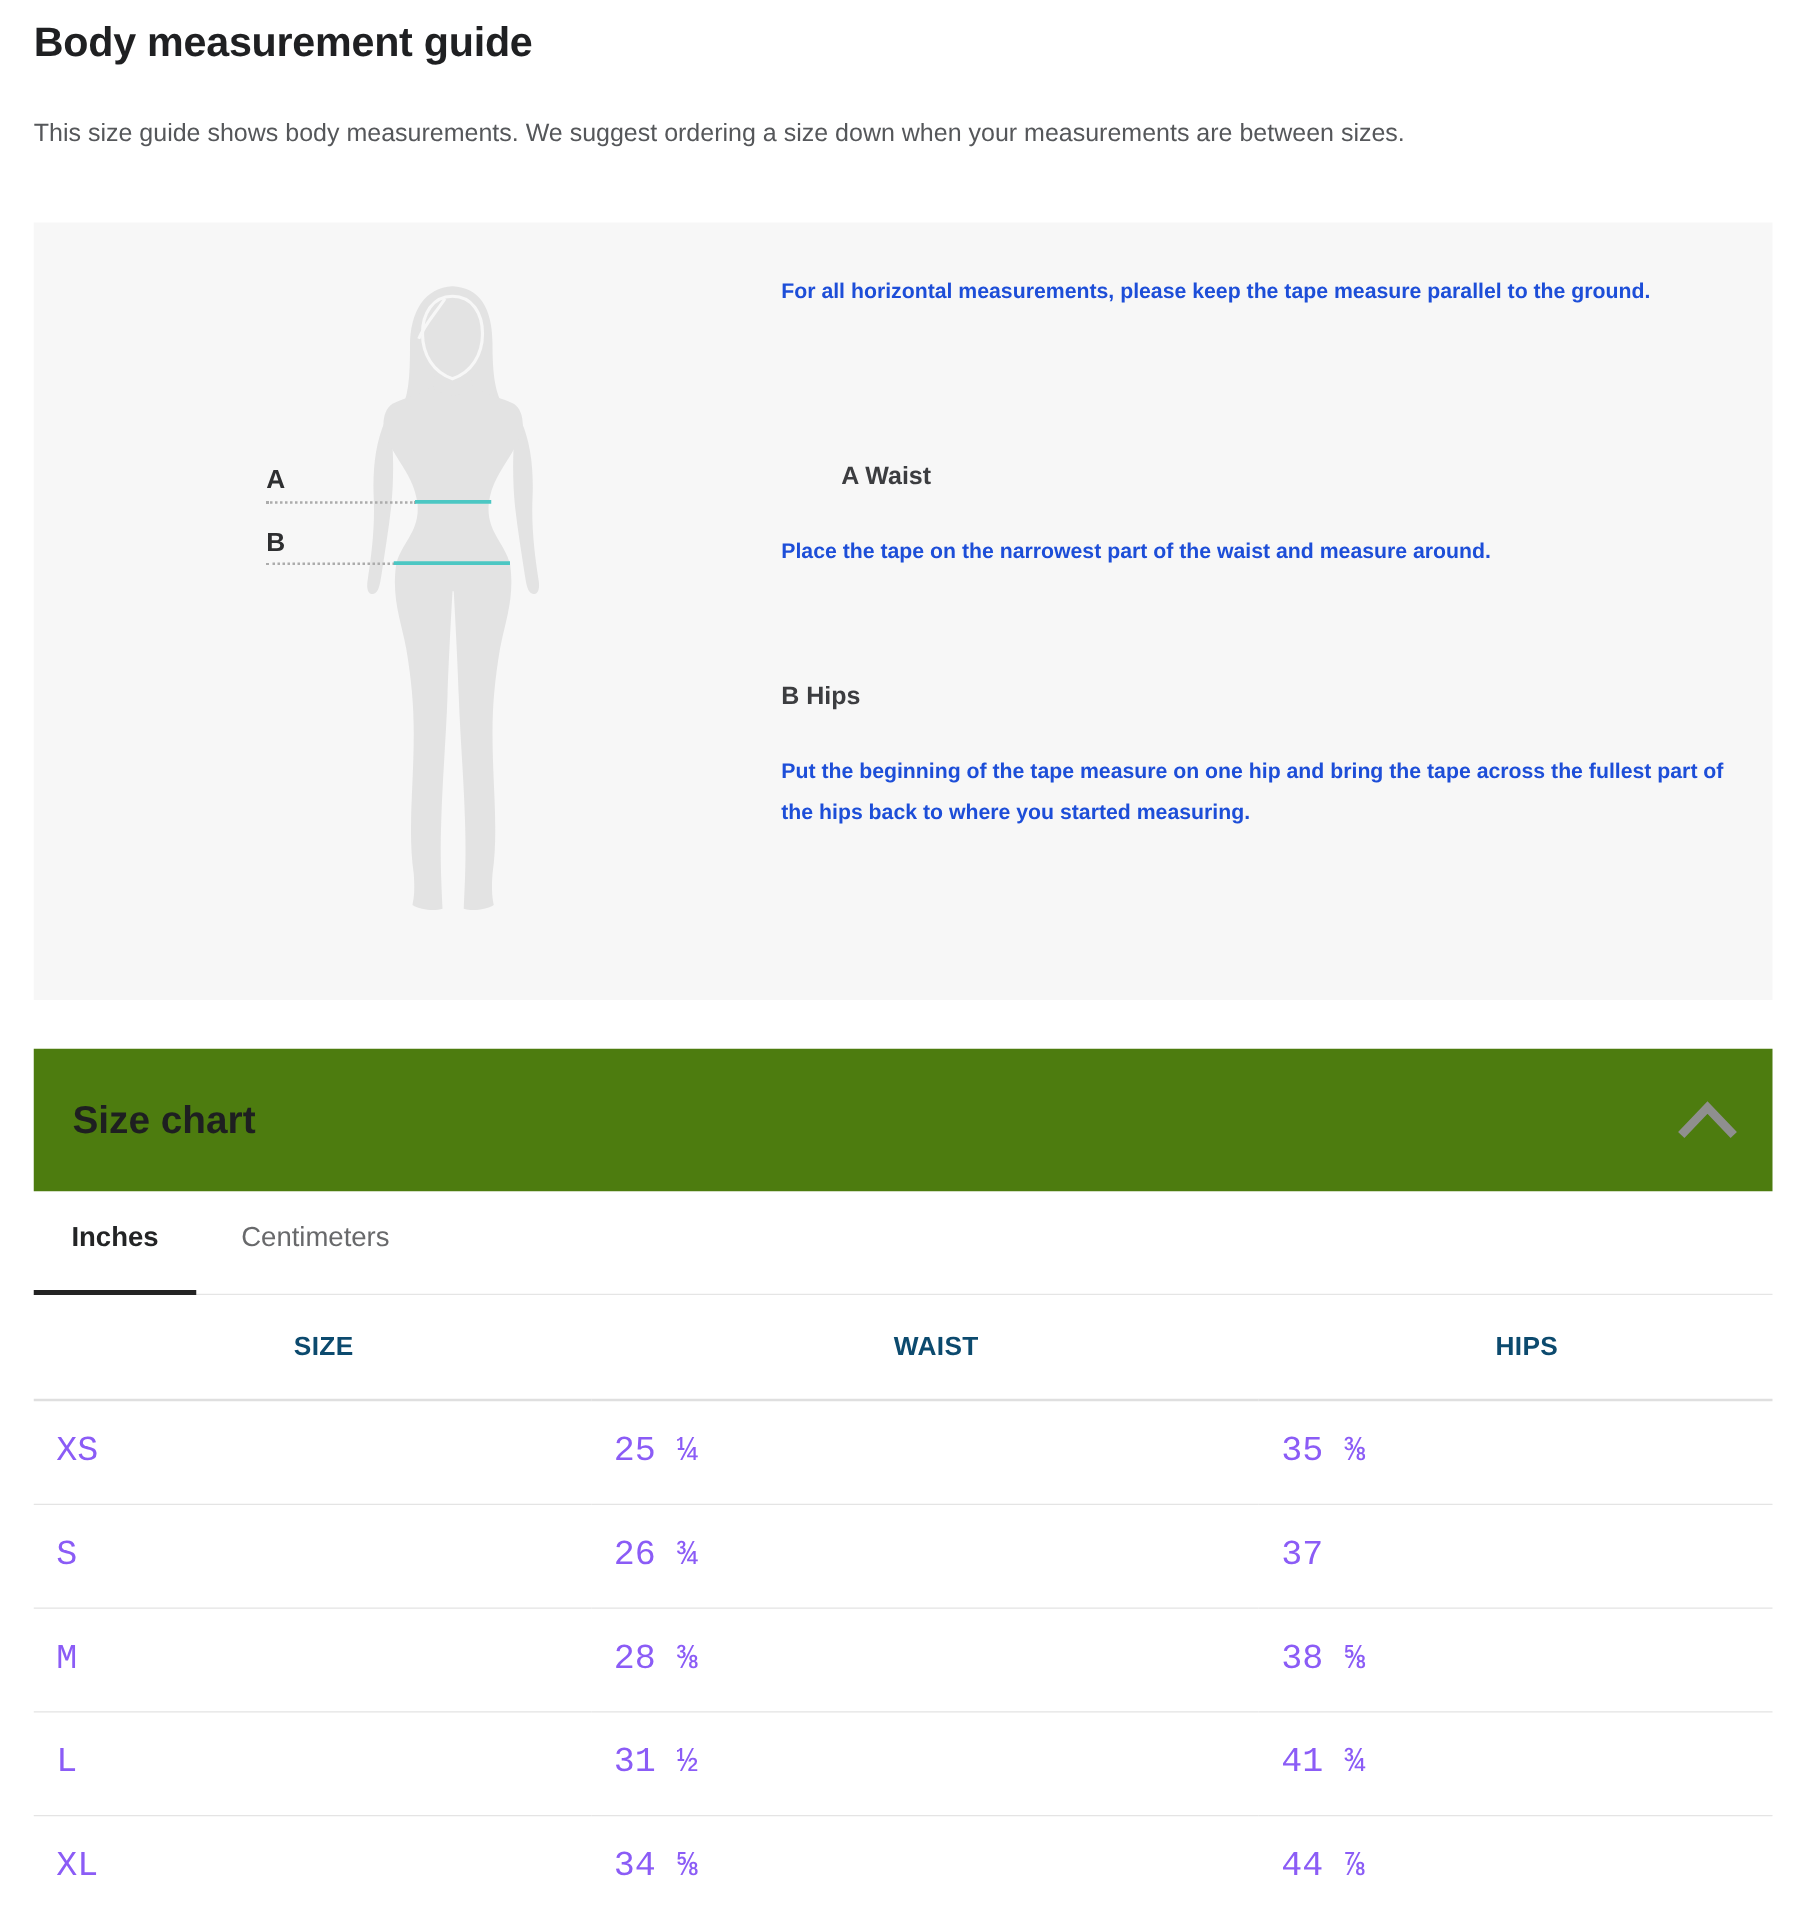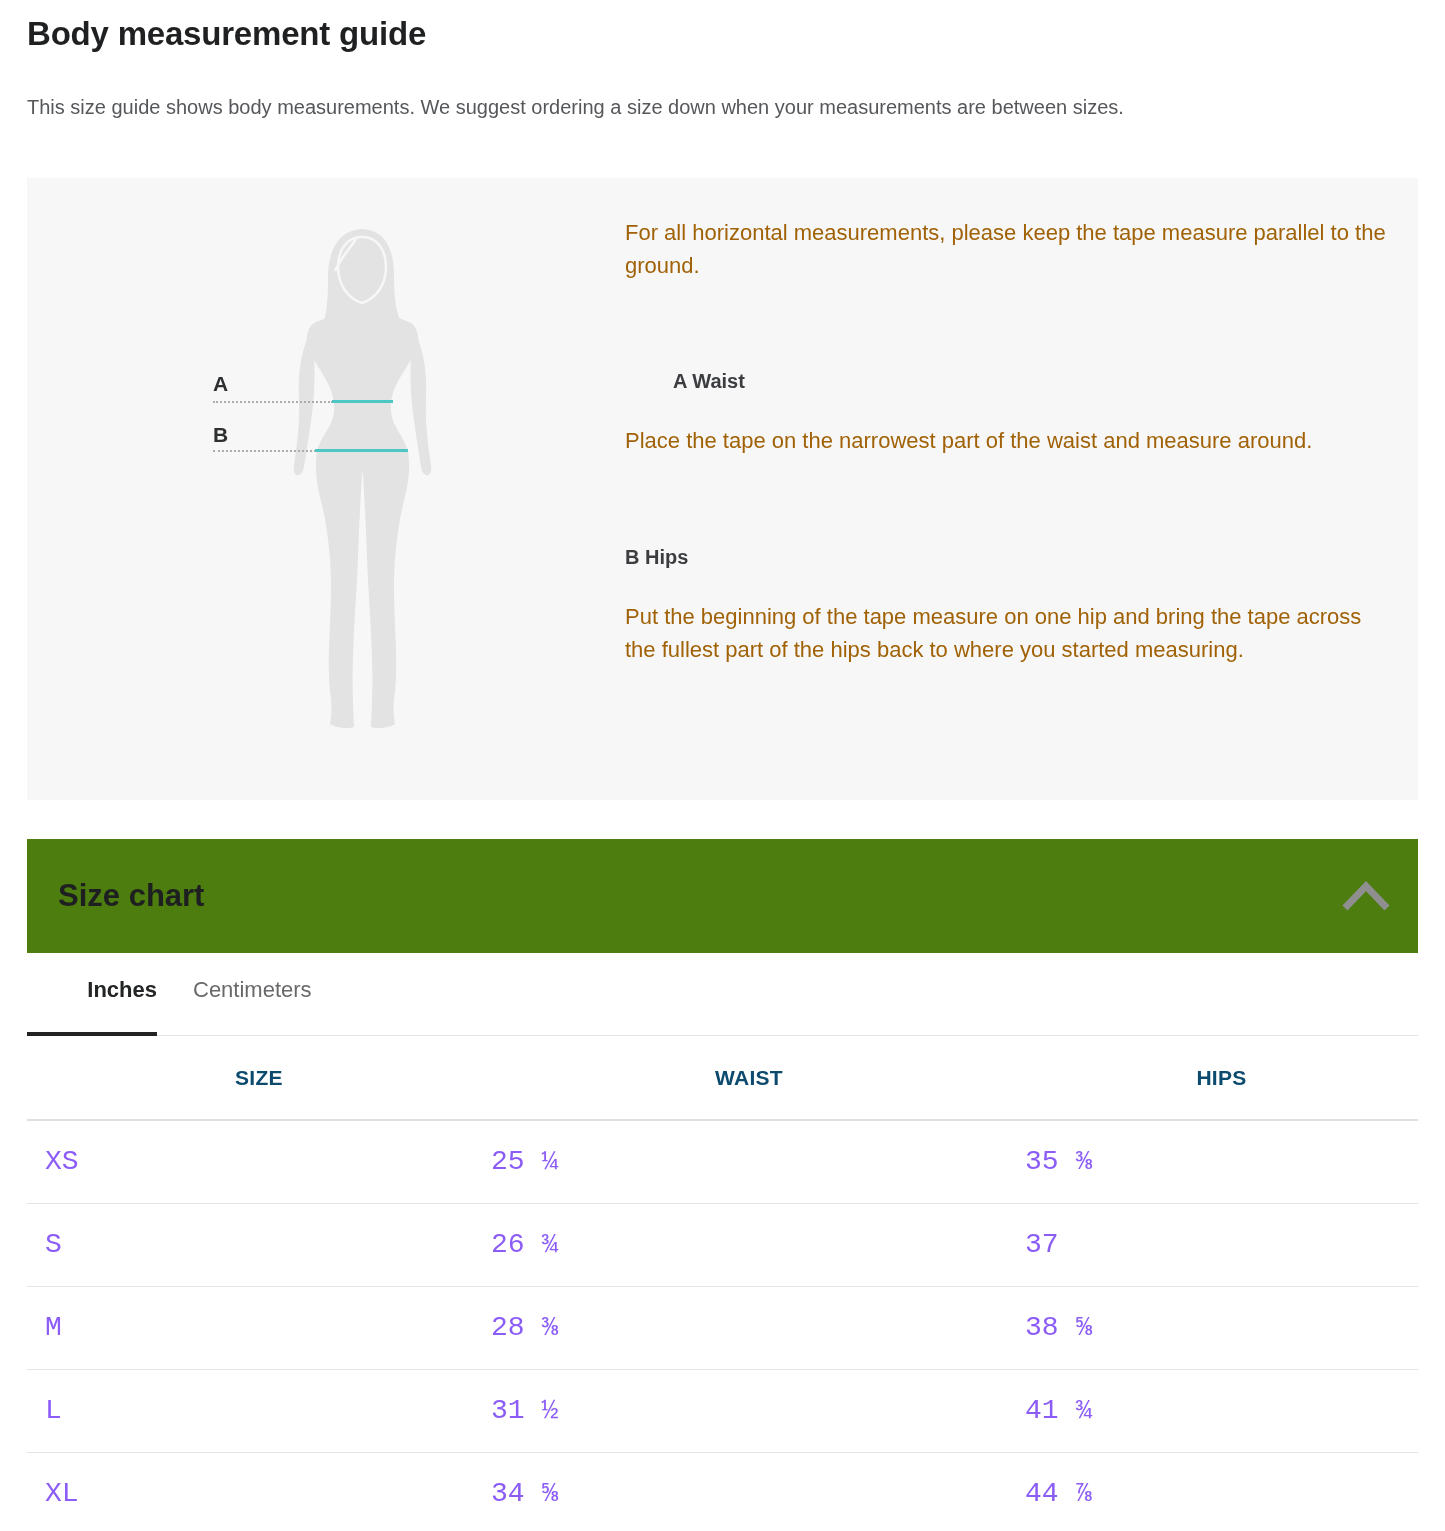--- a/index.html
+++ b/index.html
@@ -51,21 +51,21 @@
     position:absolute; height:3px; background:#4cc7c3;
   }
   .measure-a { left:305px; top:222px; width:61px; }
   .measure-b { left:288px; top:271px; width:93px; }
 
   .guide-text {
     position:absolute; left:598px; top:0; width:772px; height:622px;
   }
   .guide-text p {
     position:absolute; left:0; width:100%;
-    font-size:22px; line-height:33px; color:#a16207;
+    font-size:17px; line-height:33px; color:#1d4ed8;font-weight:bold;
   }
   .guide-text h3 {
     position:absolute; left:0;
     font-size:20px; line-height:26px; font-weight:700; color:#3c3d40;
   }
   .gt-intro { top:38px; }
   .gt-h-a   { top:190px;margin-left:48px; }
   .gt-p-a   { top:246px; }
   .gt-h-b   { top:366px; }
   .gt-p-b   { top:422px; }
@@ -91,21 +91,21 @@
     border-bottom:1px solid #e5e5e5;
   }
   .tab {
     background:none; border:none; cursor:pointer;
     font-family:inherit; font-size:22px; line-height:26px;
     padding:24px 0 29px 0;
     border-bottom:4px solid transparent;
     margin-bottom:-1px;
     color:#68696b;
   }
-  .tab-inches { width:130px; text-align:right; }
+  .tab-inches { width:130px; text-align:center; }
   .tab-cm { margin-left:36px; }
   .tab.active { font-weight:700; color:#232425; border-bottom-color:#232323; }
 
   table.size-table { width:1391px; border-collapse:collapse; }
   .size-table col.c1 { width:446px; }
   .size-table col.c2 { width:534px; }
   .size-table col.c3 { width:411px; }
   .size-table th {
     text-align:center; font-size:21px; font-weight:700; color:#0c4a6e;
     letter-spacing:0.3px;

